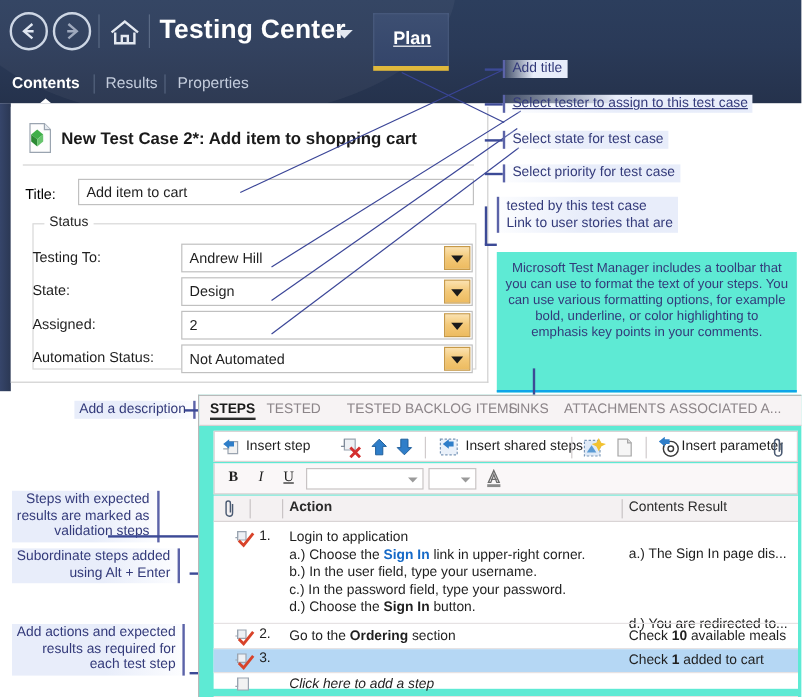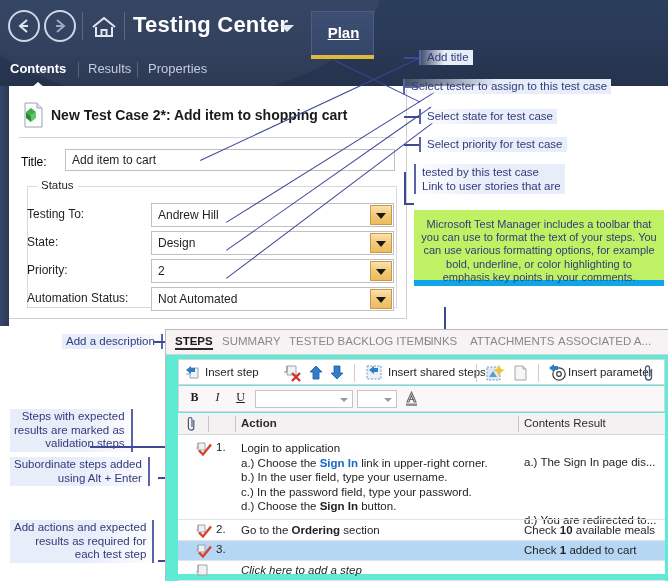--- a/index.html
+++ b/index.html
@@ -139,22 +139,22 @@
   .anno.left{border-right:2px solid #5b63a8;padding:1px 6px 1px 4px;text-align:right;
              background:linear-gradient(to left,rgba(235,240,252,0.15),#e8edfa 45%,#e8edfa);}
   .leader{position:absolute;background:#3c4a96;}
   .leader.h{height:1.5px;}
   .leader.v{width:1.5px;}
 
   .diag{position:absolute;transform-origin:0 0;height:1.3px;background:#3a4597;}
 
   
   #callout{
-    position:absolute;left:414px;top:210px;width:250px;height:76px;
-    background:#bef264;border-bottom:6px solid #0ea5e9;box-sizing:border-box;
+    position:absolute;left:414px;top:210px;width:250px;height:117px;
+    background:#5eead4;border-bottom:2px solid #0ea5e9;box-sizing:border-box;
   }
   #callout p{
     margin:0;padding:8px 7px 0 7px;
     font-size:11px;line-height:13.2px;color:#333a7a;text-align:center;
   }
 
   
   #steps-panel{
     position:absolute;left:165px;top:329px;width:503px;height:252px;
     background:#5eead4;border:1px solid #b9b9b9;border-right:none;border-bottom:none;
@@ -311,21 +311,21 @@
     <div class="field-label">State:</div>
     <div class="field-box">
       <span class="val">Design</span>
       <span class="dd-btn">
           <i></i>
         </span>
     </div>
   </div>
 
   <div class="field-row" style="top:170px;">
-    <div class="field-label">Priority:</div>
+    <div class="field-label">Assigned:</div>
     <div class="field-box">
       <span class="val">2</span>
       <span class="dd-btn">
           <i></i>
         </span>
     </div>
   </div>
 
   <div class="field-row" style="top:198px;">
     <div class="field-label">Automation Status:</div>
@@ -341,21 +341,21 @@
 <div class="diag" style="left:200px;top:160px;width:240px;transform:rotate(-25deg);"></div>
 <div class="diag" style="left:226px;top:222px;width:245px;transform:rotate(-32deg);"></div>
 <div class="diag" style="left:226px;top:250px;width:250px;transform:rotate(-35deg);"></div>
 <div class="diag" style="left:226px;top:278px;width:258px;transform:rotate(-37deg);"></div>
 <div class="diag" style="left:335px;top:60px;width:95px;transform:rotate(26deg);"></div>
 
 <div class="leader h" style="left:404px;top:57px;width:15px;"></div>
 <div class="anno right" style="left:419px;top:50px;">Add title</div>
 
 <div class="leader h" style="left:404px;top:86px;width:15px;"></div>
-<div class="anno right" style="left:403px;top:79px;">Select tester to assign to this test case</div>
+<div class="anno right" style="left:419px;top:79px;text-decoration:underline;">Select tester to assign to this test case</div>
 
 <div class="leader h" style="left:404px;top:116px;width:15px;"></div>
 <div class="anno right" style="left:419px;top:109px;">Select state for test case</div>
 
 <div class="leader h" style="left:404px;top:144px;width:15px;"></div>
 <div class="anno right" style="left:419px;top:137px;">Select priority for test case</div>
 
 <div class="leader v" style="left:404px;top:172px;height:32px;"></div>
 <div class="leader h" style="left:404px;top:203px;width:10px;"></div>
 <div class="anno right" style="left:414px;top:164px;line-height:14px;">
@@ -382,21 +382,21 @@
 
 <div class="anno left" style="left:10px;top:520px;line-height:13.5px;white-space:pre-line;">Add actions and expected
 results as required for
 each test step</div>
 <div class="leader h" style="left:158px;top:560px;width:48px;"></div>
 
 <div id="steps-panel">
 
   <div id="steps-tabbar">
     <div class="stab active" id="stab-steps">STEPS</div>
-    <div class="stab" id="stab-summary">SUMMARY</div>
+    <div class="stab" id="stab-summary">TESTED</div>
     <div class="stab" id="stab-backlog">TESTED BACKLOG ITEMS</div>
     <div class="stab" id="stab-links">LINKS</div>
     <div class="stab" id="stab-attach">ATTACHMENTS</div>
     <div class="stab" id="stab-assoc">ASSOCIATED A...</div>
   </div>
 
   <div id="toolbar1">
 
     <span class="tb-item" style="left:6px;">
       <span style="position:absolute;left:0;top:4px;">

